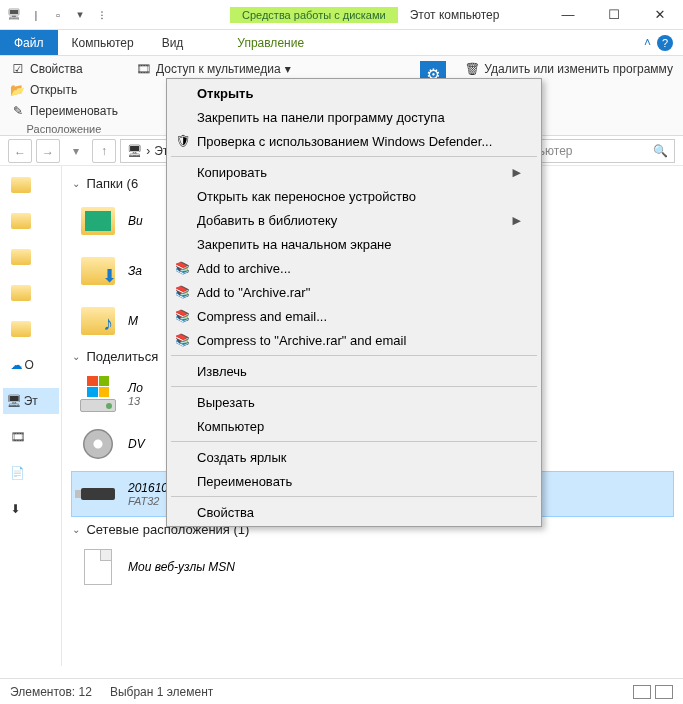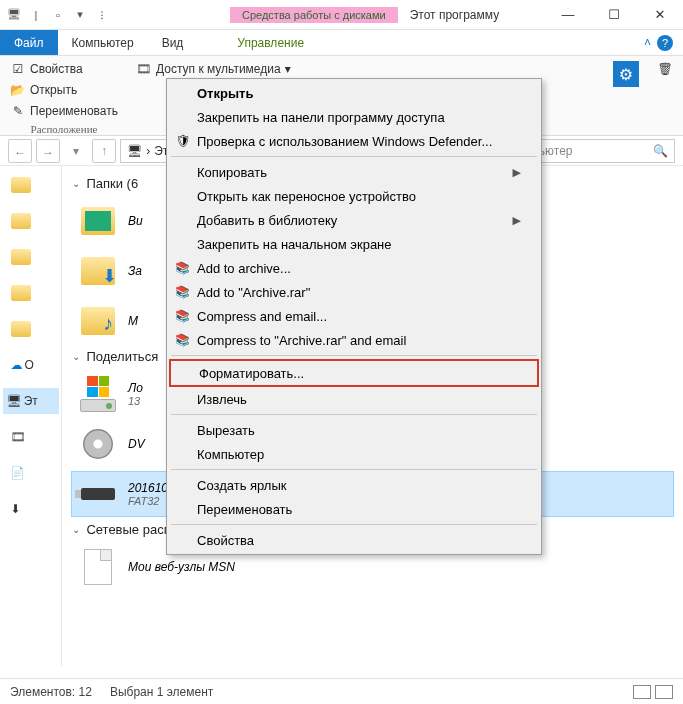--- a/index.html
+++ b/index.html
@@ -1,34 +1,34 @@
 <!DOCTYPE html>
 <html><head>
 <meta charset="utf-8">
 <style>
 * { box-sizing: border-box; margin: 0; padding: 0; font-family: "Segoe UI", Tahoma, sans-serif; }
 body { width: 683px; height: 704px; overflow: hidden; background: #fff; font-size: 12px; color: #000; position: relative; }
 .titlebar { height: 30px; display: flex; align-items: center; border-bottom: 1px solid #e0e0e0; }
 .qat { display: flex; gap: 6px; padding-left: 6px; align-items: center; }
 .qat span { width: 16px; height: 16px; display: inline-flex; align-items: center; justify-content: center; font-size: 11px; color: #555; }
 .ctx-tab-wrap { margin-left: 120px; display:flex; flex-direction:column; align-items:center; }
-.ctx-tab-header { background: #f9a8d4; color: #2a6b2d; font-size: 11px; padding: 2px 12px; }
+.ctx-tab-header { background: #bef264; color: #2a6b2d; font-size: 11px; padding: 2px 12px; }
 .title-text { margin-left: 12px; font-size: 12px; color: #333; }
 .winbtns { margin-left: auto; display: flex; }
 .winbtn { width: 46px; height: 30px; display: flex; align-items: center; justify-content: center; font-size: 13px; color: #333; }
 .tabs { height: 26px; display: flex; align-items: stretch; border-bottom: 1px solid #e0e0e0; font-size: 12px; }
 .tab { padding: 0 14px; display: flex; align-items: center; color: #333; }
 .tab.active { background: #1979ca; color: #fff; }
 .tab.ctx { color: #4d7c0f; }
 .help-area { margin-left: auto; display:flex; align-items:center; gap:6px; padding-right:10px; color:#1979ca; }
 .ribbon { height: 80px; border-bottom: 1px solid #dcdcdc; padding: 4px 8px; display: flex; gap: 14px; background: #fafafa; position:relative; }
 .ribbon-group { display:flex; flex-direction:column; gap:3px; }
 .rbtn { display:flex; align-items:center; gap:4px; font-size:12px; color:#333; padding:1px 2px; }
 .rbtn .ic { width:16px; height:16px; display:inline-flex; align-items:center; justify-content:center; }
-.group-label { font-size:11px; color:#666; text-align:center; margin-top:auto;font-family:Liberation Serif, serif; }
+.group-label { font-size:11px; color:#666; text-align:center; margin-top:auto; }
 .addr { height: 30px; display:flex; align-items:center; padding:3px 8px; gap:4px; border-bottom:1px solid #e8e8e8; }
 .navbtn { width:24px; height:24px; border:1px solid #ccc; border-radius:2px; display:flex; align-items:center; justify-content:center; color:#888; font-size:12px; }
 .crumb { flex:1; height:24px; border:1px solid #ccc; display:flex; align-items:center; padding:0 6px; gap:4px; font-size:12px; color:#333; }
 .search { width:170px; height:24px; border:1px solid #ccc; display:flex; align-items:center; padding:0 6px; color:#888; font-size:12px; gap:6px; }
 .body { display:flex; height: 500px; }
 .nav { width:62px; border-right:1px solid #e8e8e8; padding:6px 2px; display:flex; flex-direction:column; gap:10px; align-items:center; }
 .nav-item { width:40px; height:26px; display:flex; align-items:center; justify-content:flex-start; gap:2px; font-size:12px; color:#333; }
 .nav-item.selected { background:#cce8ff; width:56px; padding-left:4px; }
 .folder-ic { width:20px; height:16px; background:linear-gradient(#ffe9a6,#f0c24b); border-radius:2px; display:inline-block; }
 .content { flex:1; padding: 4px 10px; overflow:hidden; }
@@ -66,21 +66,21 @@
   <div class="qat">
     <span>🖥</span>
     <span>|</span>
     <span>▫</span>
     <span>▾</span>
     <span>⁝</span>
   </div>
   <div class="ctx-tab-wrap">
     <div class="ctx-tab-header">Средства работы с дисками</div>
   </div>
-  <div class="title-text">Этот программу</div>
+  <div class="title-text">Этот компьютер</div>
   <div class="winbtns">
     <div class="winbtn">—</div>
     <div class="winbtn">☐</div>
     <div class="winbtn">✕</div>
   </div>
 </div>
 
 <div class="tabs">
   <div class="tab active">Файл</div>
   <div class="tab">Компьютер</div>
@@ -116,20 +116,21 @@
       </div>
   </div>
   <div class="ribbon-group" style="margin-left:auto">
     <div class="rbtn">
         <span class="ic" style="width:26px;height:26px;background:#1979ca;color:#fff;font-size:16px">⚙</span>
       </div>
   </div>
   <div class="ribbon-group">
     <div class="rbtn">
         <span class="ic">🗑</span>
+        <span>Удалить или изменить программу</span>
       </div>
   </div>
 </div>
 
 <div class="addr">
   <div class="navbtn">←</div>
   <div class="navbtn">→</div>
   <div class="navbtn" style="border:none">▾</div>
   <div class="navbtn">↑</div>
   <div class="crumb">
@@ -309,23 +310,20 @@
     </div>
   <div class="mrow">
       <span class="mic">📚</span>
       <span>Compress and email...</span>
     </div>
   <div class="mrow">
       <span class="mic">📚</span>
       <span>Compress to "Archive.rar" and email</span>
     </div>
   <div class="msep"></div>
-  <div class="mrow hl">
-      <span>Форматировать...</span>
-    </div>
   <div class="mrow">
       <span>Извлечь</span>
     </div>
   <div class="msep"></div>
   <div class="mrow">
       <span>Вырезать</span>
     </div>
   <div class="mrow">
       <span>Компьютер</span>
     </div>

